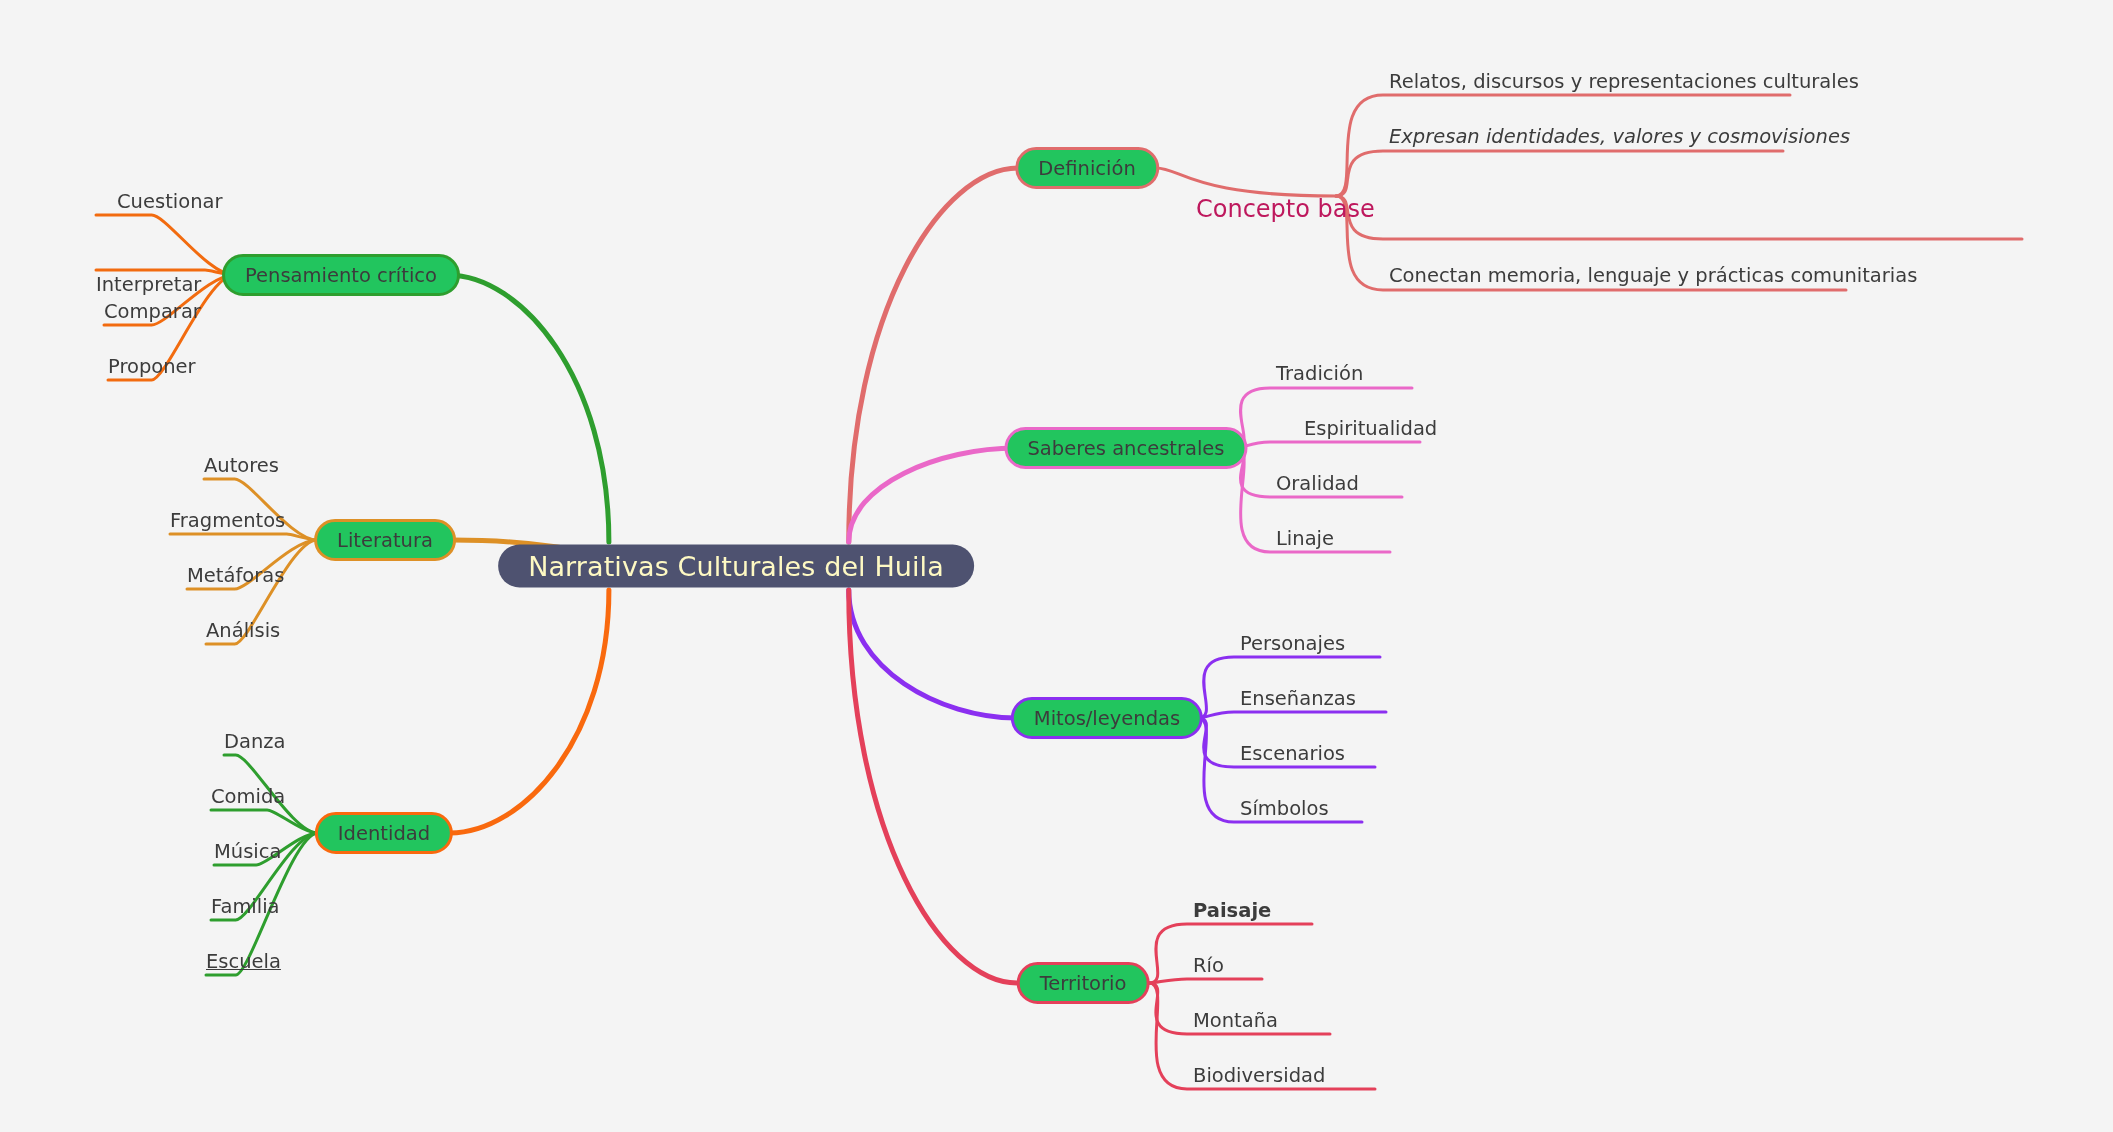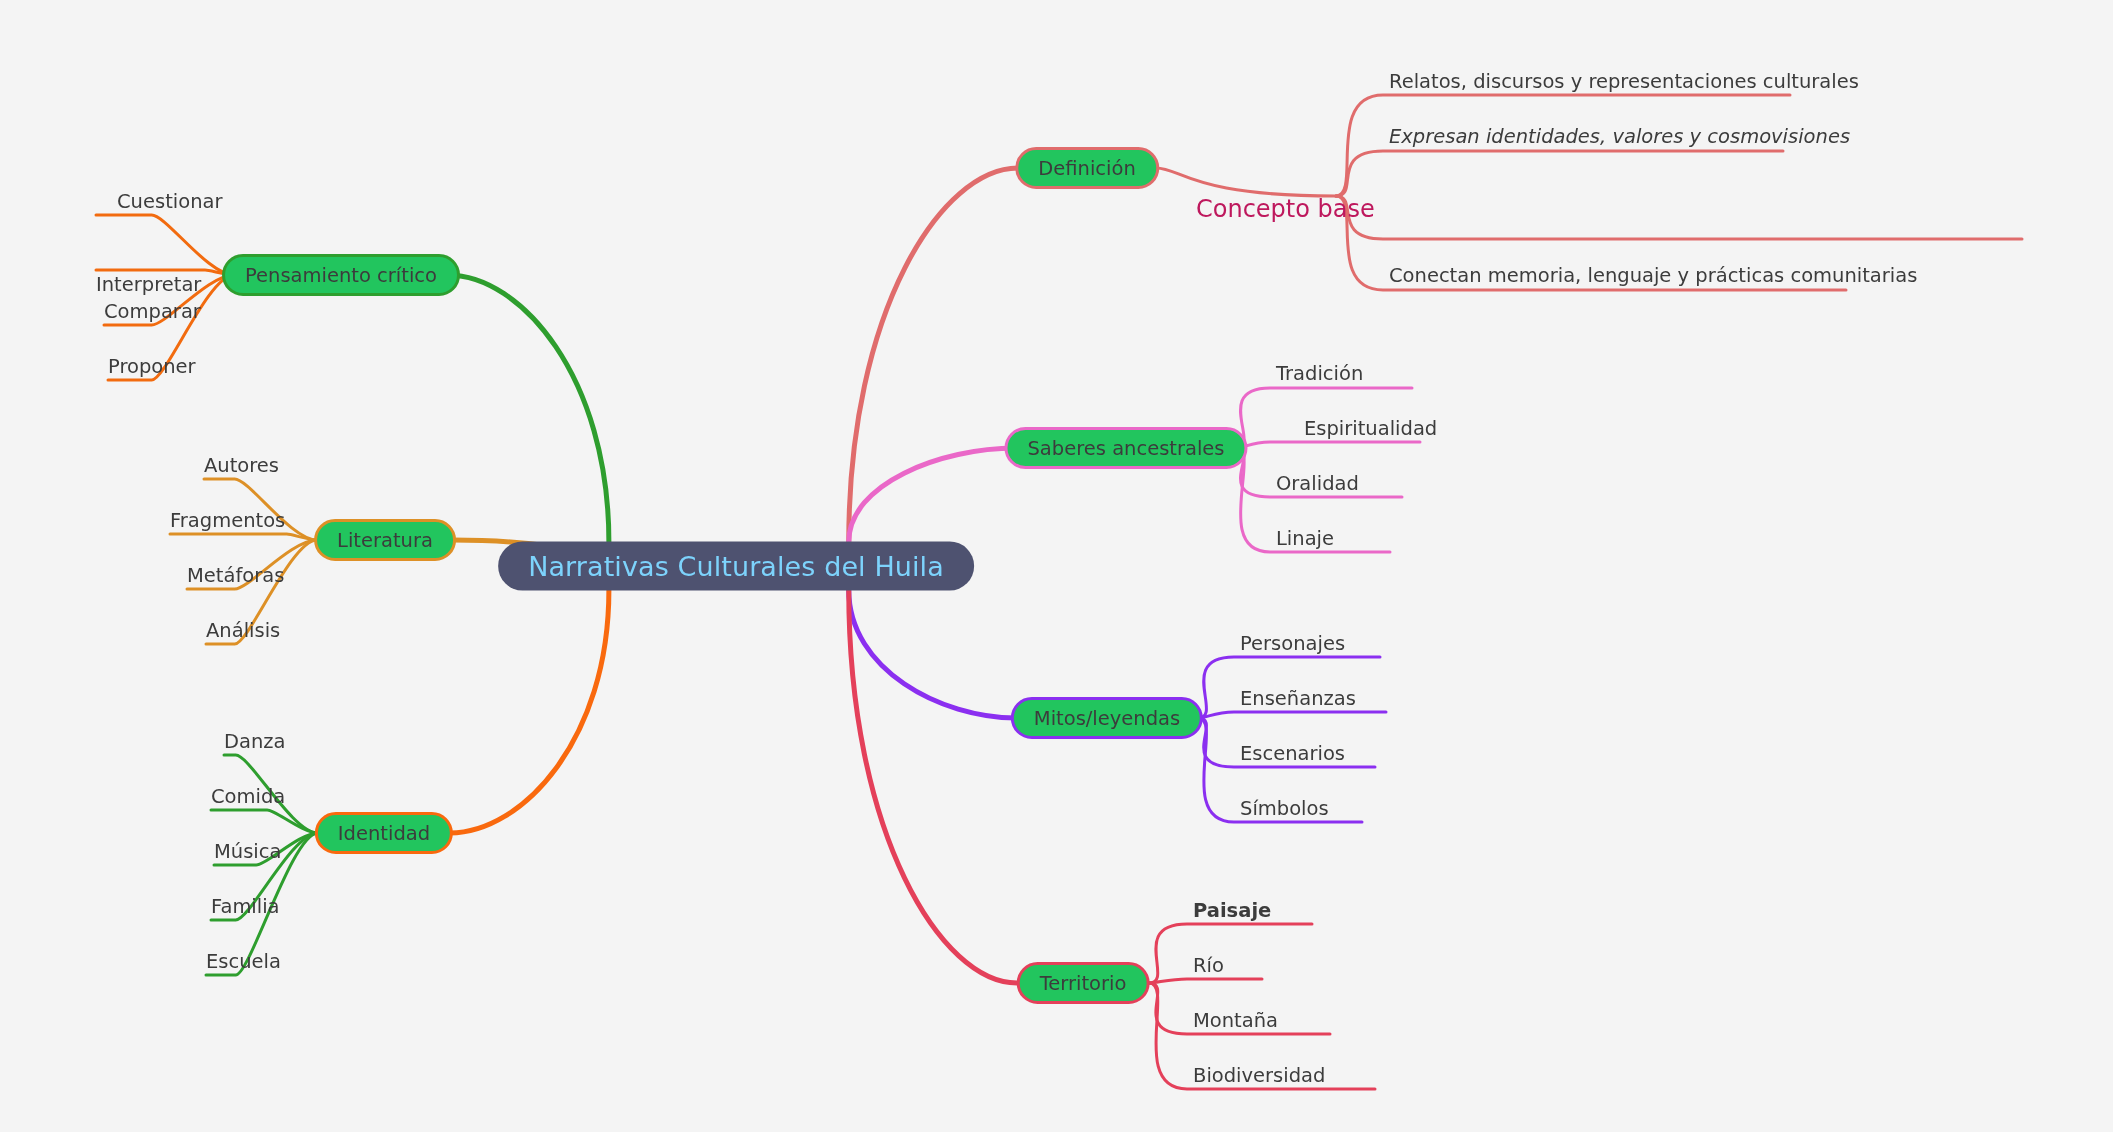--- a/index.html
+++ b/index.html
@@ -26,25 +26,25 @@
     position: absolute;
     box-sizing: border-box;
     display: flex;
     align-items: center;
     justify-content: center;
     white-space: nowrap;
     transform: translate(-50%, -50%);
   }
   .root-node {
     background: #4e5270;
-    color: #7dd3fc;
+    color: #fef9c3;
     border-radius: 26px;
     font-size: 27px;
     padding: 0 30px;
-    height: 49px;
+    height: 43px;
     letter-spacing: .1px;
   }
   .branch-node {
     background: #22c55e;
     border-radius: 22px;
     border-style: solid;
     border-width: 3.5px;
     color: #3c3c3c;
     font-size: 19.5px;
     padding: 0 20px;
@@ -139,14 +139,14 @@
     <div class="node branch-node" style="left: 385px; top: 540px; border-color: rgb(221, 144, 38);">Literatura</div>
     <div class="node leaf-node" style="left: 204px; top: 452px; transform: none;">Autores</div>
     <div class="node leaf-node" style="left: 170px; top: 507px; transform: none;">Fragmentos</div>
     <div class="node leaf-node" style="left: 187px; top: 562px; transform: none;">Metáforas</div>
     <div class="node leaf-node" style="left: 206px; top: 617px; transform: none;">Análisis</div>
     <div class="node branch-node" style="left: 384px; top: 833px; border-color: rgb(249, 105, 14);">Identidad</div>
     <div class="node leaf-node" style="left: 224px; top: 728px; transform: none;">Danza</div>
     <div class="node leaf-node" style="left: 211px; top: 783px; transform: none;">Comida</div>
     <div class="node leaf-node" style="left: 214px; top: 838px; transform: none;">Música</div>
     <div class="node leaf-node" style="left: 211px; top: 893px; transform: none;">Familia</div>
-    <div class="node leaf-node" style="left: 206px; top: 948px; transform: none;">Escuela</div>
+    <div class="node leaf-node" style="left: 206px; top: 948px; transform: none; text-decoration: underline;">Escuela</div>
   </div>
 
 </body></html>

